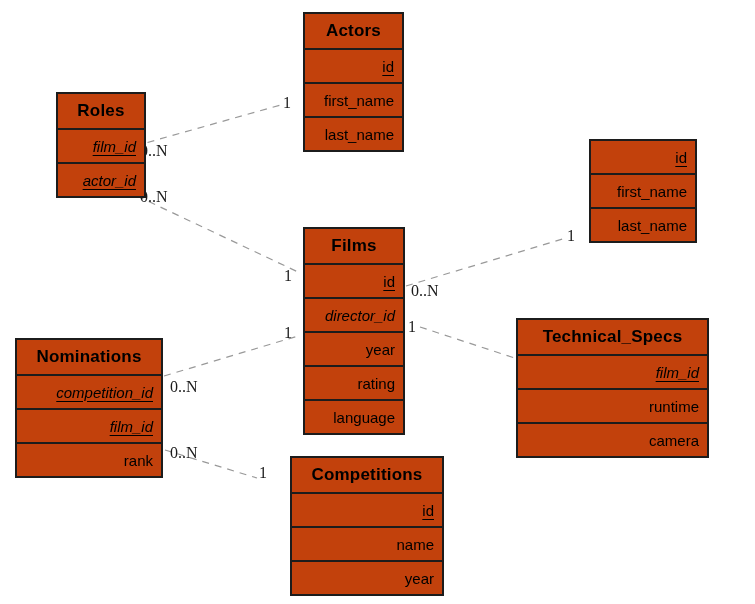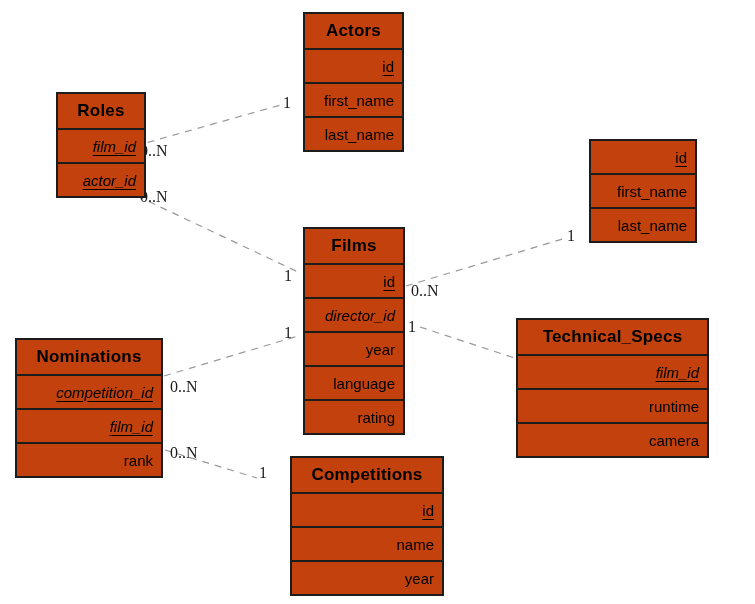--- a/index.html
+++ b/index.html
@@ -133,24 +133,24 @@
     <div class="t-row">
         <span class="k-pk">id</span>
       </div>
     <div class="t-row">
         <span class="k-fk">director_id</span>
       </div>
     <div class="t-row">
         <span>year</span>
       </div>
     <div class="t-row">
+        <span>rating</span>
+      </div>
+    <div class="t-row">
         <span>language</span>
-      </div>
-    <div class="t-row">
-        <span>rating</span>
       </div>
   </div>
 
   <div class="er-table" style="left:589px; top:139px; width:104px;">
     <div class="t-row">
         <span class="k-pk">id</span>
       </div>
     <div class="t-row">
         <span>first_name</span>
       </div>

